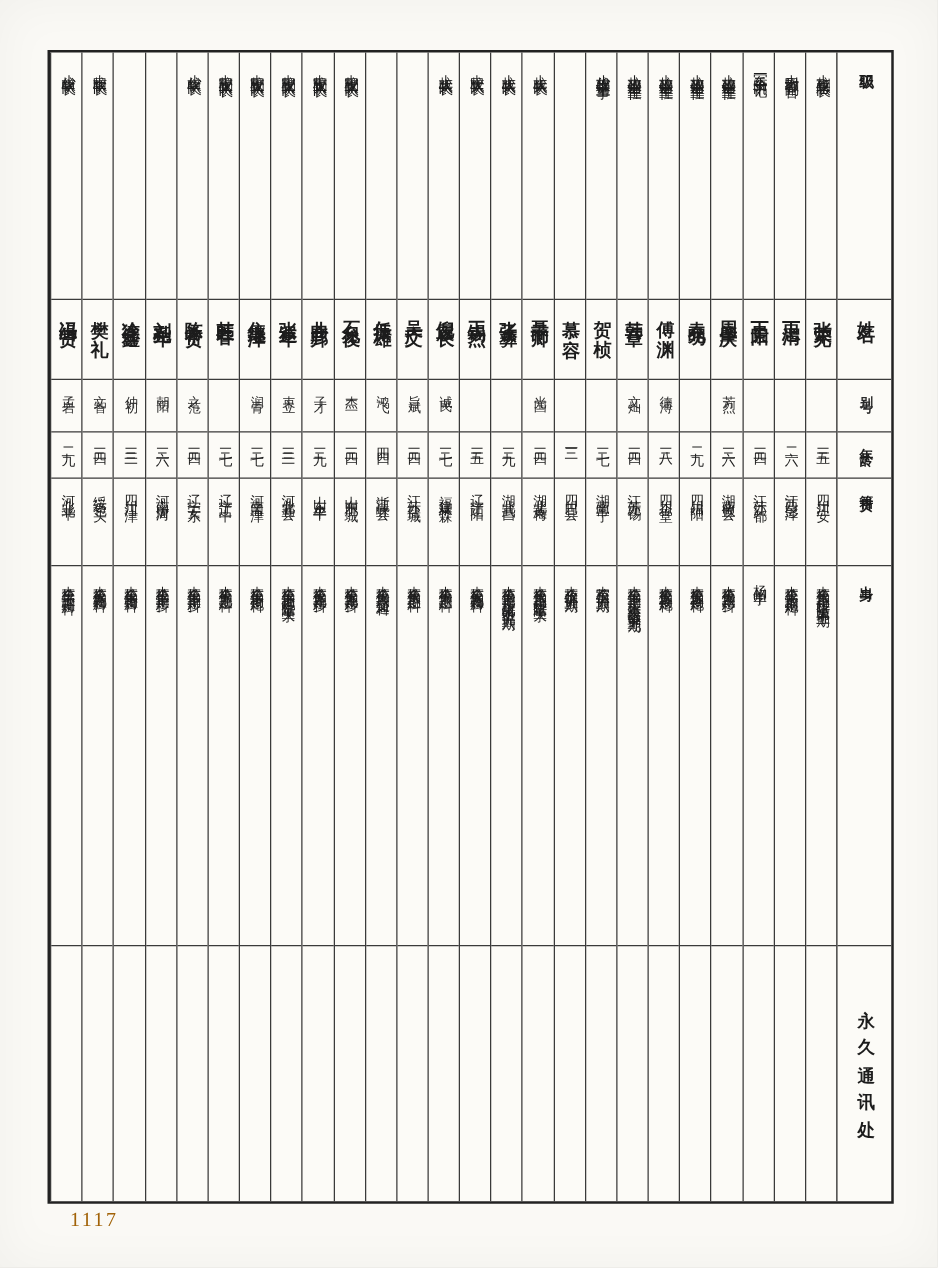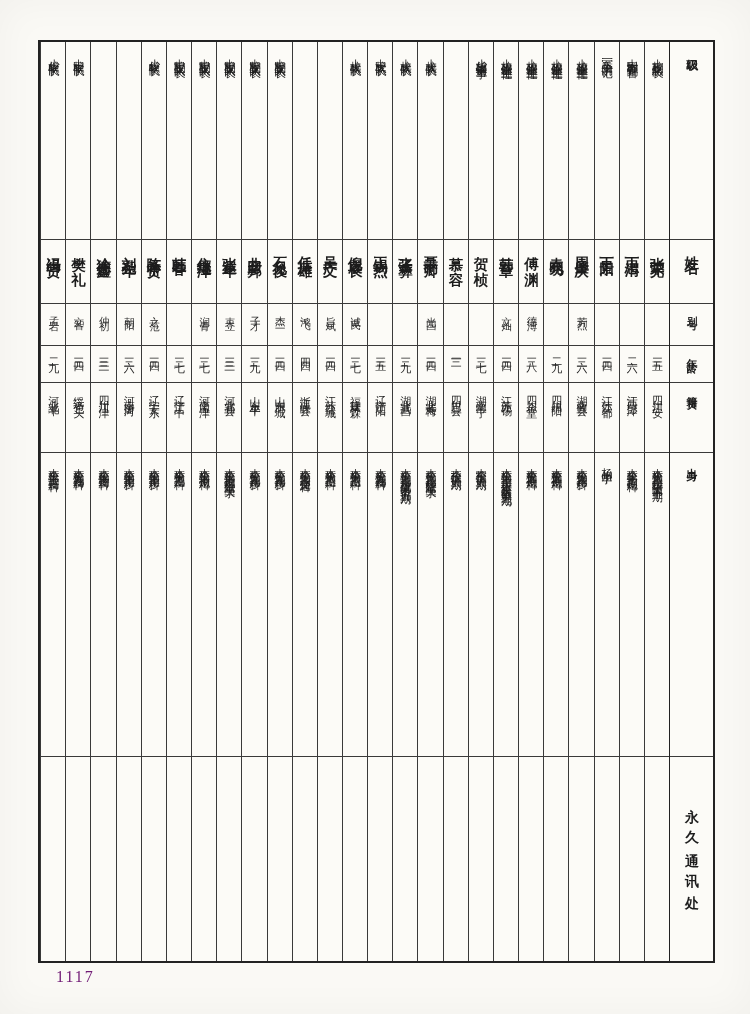--- a/index.html
+++ b/index.html
@@ -61,21 +61,21 @@
   .hlabel{font-size:14px;font-weight:bold;}
   .h-rank   {letter-spacing:50px;padding-top:53px;}
   .h-name   {letter-spacing:16px;padding-top:8px;}
   .h-alias  {letter-spacing:4px;padding-top:5px;}
   .h-age    {letter-spacing:1px;padding-top:4px;}
   .h-native {letter-spacing:15px;padding-top:12px;}
   .h-origin {letter-spacing:85px;padding-top:88px;}
   .h-address{letter-spacing:22px;padding-top:40px;}
   #page-number{
     position:absolute;left:56px;top:968px;
-    font-size:16px;letter-spacing:2px;color:#701a75;
+    font-size:16px;letter-spacing:2px;color:#a16207;
     font-family:"Liberation Serif","DejaVu Serif",serif;
   }
 </style>
 </head>
 <body>
 
 <div id="page">
 
   <div id="table">
 

